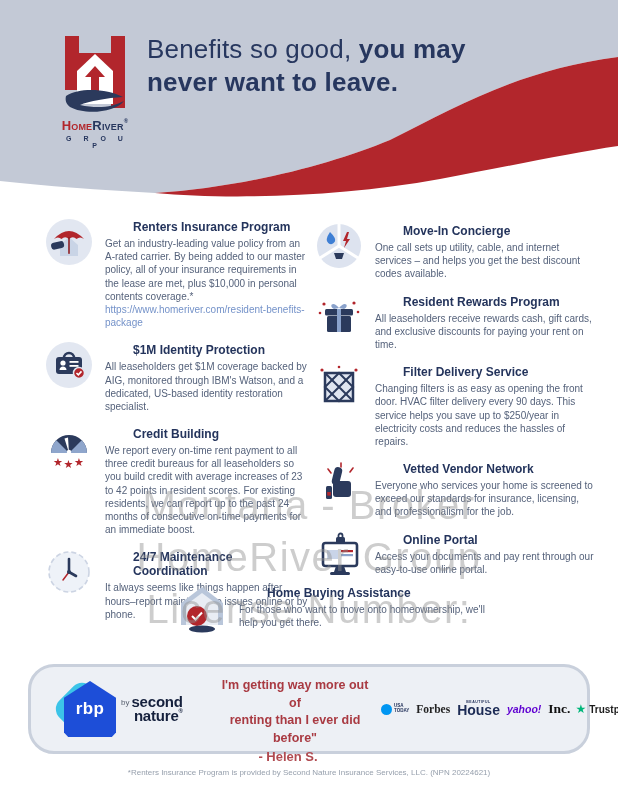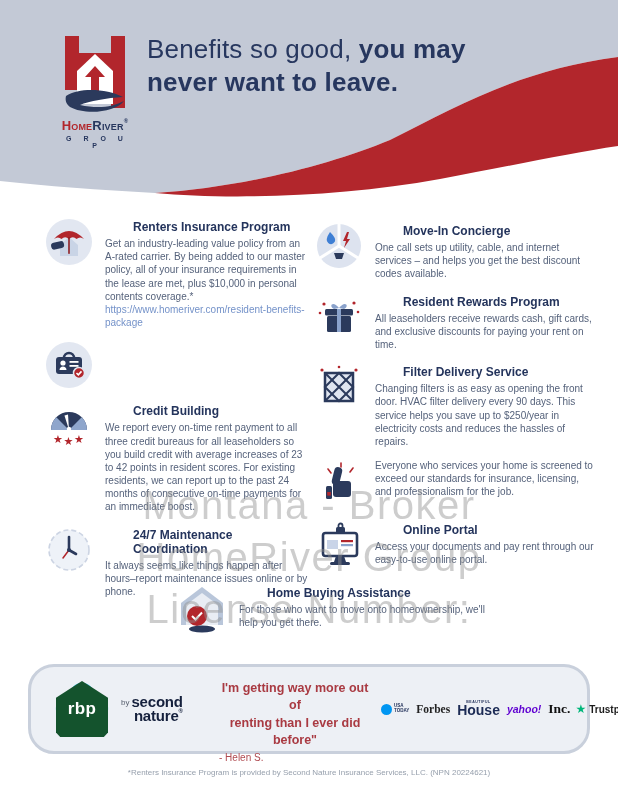--- a/index.html
+++ b/index.html
@@ -41,29 +41,29 @@
   .watermark div { line-height:52px; }
   
   .bottom-box {
     position:absolute; left:28px; right:28px; top:664px; height:90px; z-index:4;
     background:#edf0f5; border:3px solid #c9d0dc; border-radius:26px;
     display:flex; align-items:center; padding:0 16px 0 20px; gap:10px;
   }
   .rbp-group { display:flex; align-items:center; gap:8px; width:158px; flex:0 0 auto; }
   .rbp-mark { position:relative; width:62px; height:62px; flex:0 0 auto; }
   .rbp-cyan { position:absolute; left:9px; top:9px; right:9px; bottom:9px; background:#3cc4e8; border-radius:12px; transform:rotate(45deg); }
-  .rbp-purple { position:absolute; left:5px; top:3px; width:52px; height:56px; background:#14532d;
+  .rbp-purple { position:absolute; left:13px; top:3px; width:52px; height:56px; background:#1d4ed8;
     clip-path:polygon(50% 0, 100% 30%, 100% 92%, 92% 100%, 8% 100%, 0 92%, 0 30%);
     display:flex; align-items:center; justify-content:center; color:#fff; font-weight:700; font-size:17px; letter-spacing:0.3px; }
   .sn-block { display:flex; align-items:flex-start; gap:2px; }
   .sn-by { font-size:8px; color:#5a6270; margin-top:3px; }
   .sn-words { text-align:right; font-weight:800; font-size:15px; line-height:0.92; color:#15203c; letter-spacing:-0.2px; }
   .sn-reg { font-size:6px; vertical-align:top; }
   .quote { flex:1; text-align:center; color:#a93a42; font-weight:700; font-size:12.5px; line-height:1.4; padding-top:10px;margin-top:16px; }
-  .quote .attr { display:block; font-size:10px; font-weight:400; color:#b04a50; text-align:left; padding-right:14px; margin-top:1px; }
+  .quote .attr { display:block; font-size:13px; font-weight:700; color:#b04a50; text-align:center; padding-right:14px; margin-top:1px; }
   .press { width:190px; flex:0 0 auto; display:flex; flex-direction:row; gap:5px; }
   .press-row { display:flex; align-items:center; gap:7px; }
   .usat { display:flex; align-items:center; gap:2px; }
   .usat-dot { width:11px; height:11px; border-radius:50%; background:#0096f2; }
   .usat-txt { font-size:4.5px; font-weight:800; color:#1c2b55; line-height:1.1; }
   .forbes { font-family:"Liberation Serif", serif; font-weight:700; font-size:11.5px; color:#222; }
   .house { text-align:center; line-height:1; }
   .house-small { display:block; font-size:3.5px; font-weight:700; letter-spacing:0.5px; color:#1c2b55; }
   .house-big { display:block; font-size:14px; font-weight:700; color:#1c2b55; margin-top:-1px; }
   .yahoo { font-size:10.5px; font-weight:800; font-style:italic; color:#5f01d1; }
@@ -133,20 +133,24 @@
           <path d="M20 18a5 5 0 0 1 10 0" fill="none" stroke="#2b3a5c" stroke-width="2.5"></path>
           <rect x="12" y="17" width="26" height="17" rx="3" fill="#2b3a5c"></rect>
           <circle cx="19" cy="23" r="2.6" fill="#ffffff"></circle>
           <path d="M15.5 30c0-2.4 1.7-3.6 3.5-3.6s3.5 1.2 3.5 3.6z" fill="#ffffff"></path>
           <rect x="25.5" y="21" width="9" height="1.8" fill="#ffffff"></rect>
           <rect x="25.5" y="25" width="9" height="1.8" fill="#ffffff"></rect>
           <circle cx="35" cy="33" r="5.5" fill="#b2262c" stroke="#e2e7f1" stroke-width="1.5"></circle>
           <path d="M32.5 33l1.8 1.8 3.2-3.4" stroke="#ffffff" stroke-width="1.6" fill="none"></path>
         </svg>
       </span>
+      <div>
+        <h3>$1M Identity Protection</h3>
+        <p>All leaseholders get $1M coverage backed by AIG, monitored through IBM's Watson, and a dedicated, US-based identity restoration specialist.</p>
+      </div>
     </div>
 
     <div class="item">
       <span class="ic">
         <svg width="50" height="50" viewBox="0 0 50 50">
           <path d="M7 29a18 18 0 0 1 36 0z" fill="#2b3a5c"></path>
           <path d="M7 29a18 18 0 0 1 5.3-12.7L25 29z" fill="#8fa6cc"></path>
           <path d="M43 29a18 18 0 0 0-5.3-12.7L25 29z" fill="#8fa6cc"></path>
           <polygon points="25,29 20.5,14.5 24,13.5" fill="#ffffff"></polygon>
           <circle cx="25" cy="28" r="2.2" fill="#ffffff"></circle>
@@ -245,20 +249,21 @@
           <rect x="12" y="27" width="6" height="13" rx="1.5" fill="#2b3a5c"></rect>
           <rect x="13.2" y="33" width="3.6" height="3.6" fill="#b2262c"></rect>
           <g stroke="#b2262c" stroke-width="1.6" stroke-linecap="round">
             <line x1="14" y1="10" x2="17" y2="14"></line>
             <line x1="27" y1="4" x2="27" y2="8"></line>
             <line x1="39" y1="9" x2="36" y2="13"></line>
           </g>
         </svg>
       </span>
       <div>
+        <h3>Vetted Vendor Network</h3>
         <p>Everyone who services your home is screened to exceed our standards for insurance, licensing, and professionalism for the job.</p>
       </div>
     </div>
 
     <div class="item">
       <span class="ic">
         <svg width="50" height="50" viewBox="0 0 50 50">
           <rect x="9" y="13" width="34" height="23" rx="2.5" fill="#ffffff" stroke="#2b3a5c" stroke-width="2.6"></rect>
           <rect x="13" y="20" width="11" height="9" fill="#c9d4e8"></rect>
           <rect x="27" y="20" width="12" height="2.2" fill="#b2262c"></rect>

